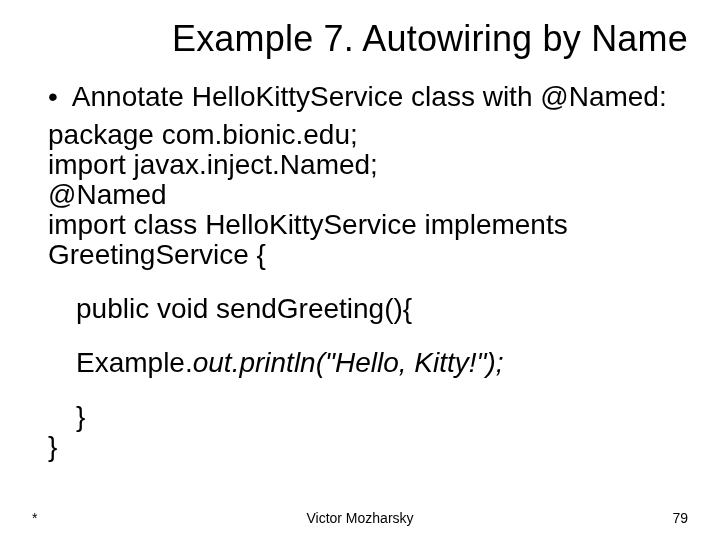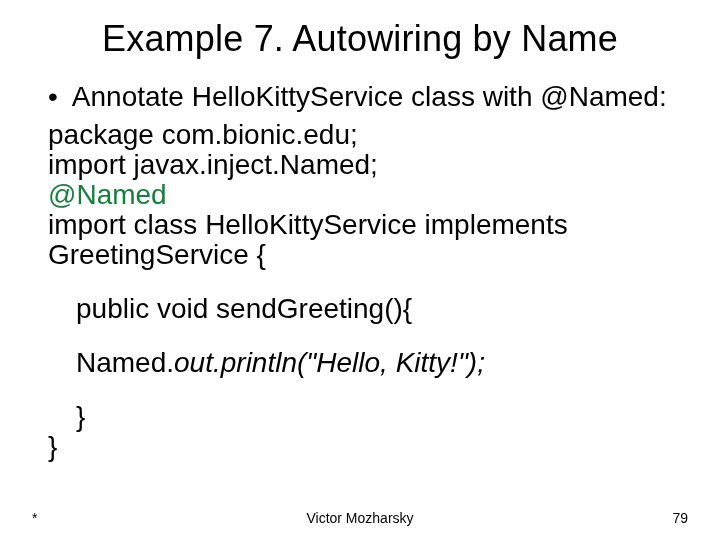--- a/index.html
+++ b/index.html
@@ -11,21 +11,21 @@
     color: #000000;
     position: relative;
     overflow: hidden;
   }
   .slide {
     padding: 18px 32px 0 32px;
   }
   .title {
     font-size: 36px;
     font-weight: normal;
-    text-align: center;
+    text-align: right;
     margin-bottom: 20px;
     letter-spacing: 0.2px;
   }
   .bullet {
     display: flex;
     align-items: flex-start;
     margin-left: 16px;
     margin-bottom: 6px;
   }
   .bullet-dot {
@@ -37,21 +37,21 @@
     font-size: 28px;
     line-height: 34px;
   }
   .code {
     font-size: 28px;
     line-height: 30px;
     margin-left: 16px;
   }
   .code-line { display: block; }
   .indent1 { padding-left: 28px; margin-top: 24px; }
-  .annotation { color: #15803d; }
+  .annotation { color: #000000; }
   .italic { font-style: italic; }
   .footer {
     position: absolute;
     bottom: 14px;
     left: 0;
     width: 100%;
     display: flex;
     justify-content: space-between;
     padding: 0 32px;
     font-size: 14px;
@@ -74,21 +74,21 @@
     <span class="bullet-text">Annotate HelloKittyService class with @Named:</span>
   </div>
 
   <div class="code">
     <span class="code-line">package com.bionic.edu;</span>
     <span class="code-line">import javax.inject.Named;</span>
     <span class="code-line annotation">@Named</span>
     <span class="code-line">import class HelloKittyService implements GreetingService {</span>
     <span class="code-line indent1">public void sendGreeting(){</span>
     <span class="code-line indent1">
-      <span>Named.</span><span class="italic">out.println("Hello, Kitty!");</span>
+      <span>Example.</span><span class="italic">out.println("Hello, Kitty!");</span>
     </span>
     <span class="code-line indent1">}</span>
     <span class="code-line">}</span>
   </div>
 </div>
 
 <div class="footer">
   <span>*</span>
   <span class="footer-center">Victor Mozharsky</span>
   <span>79</span>

